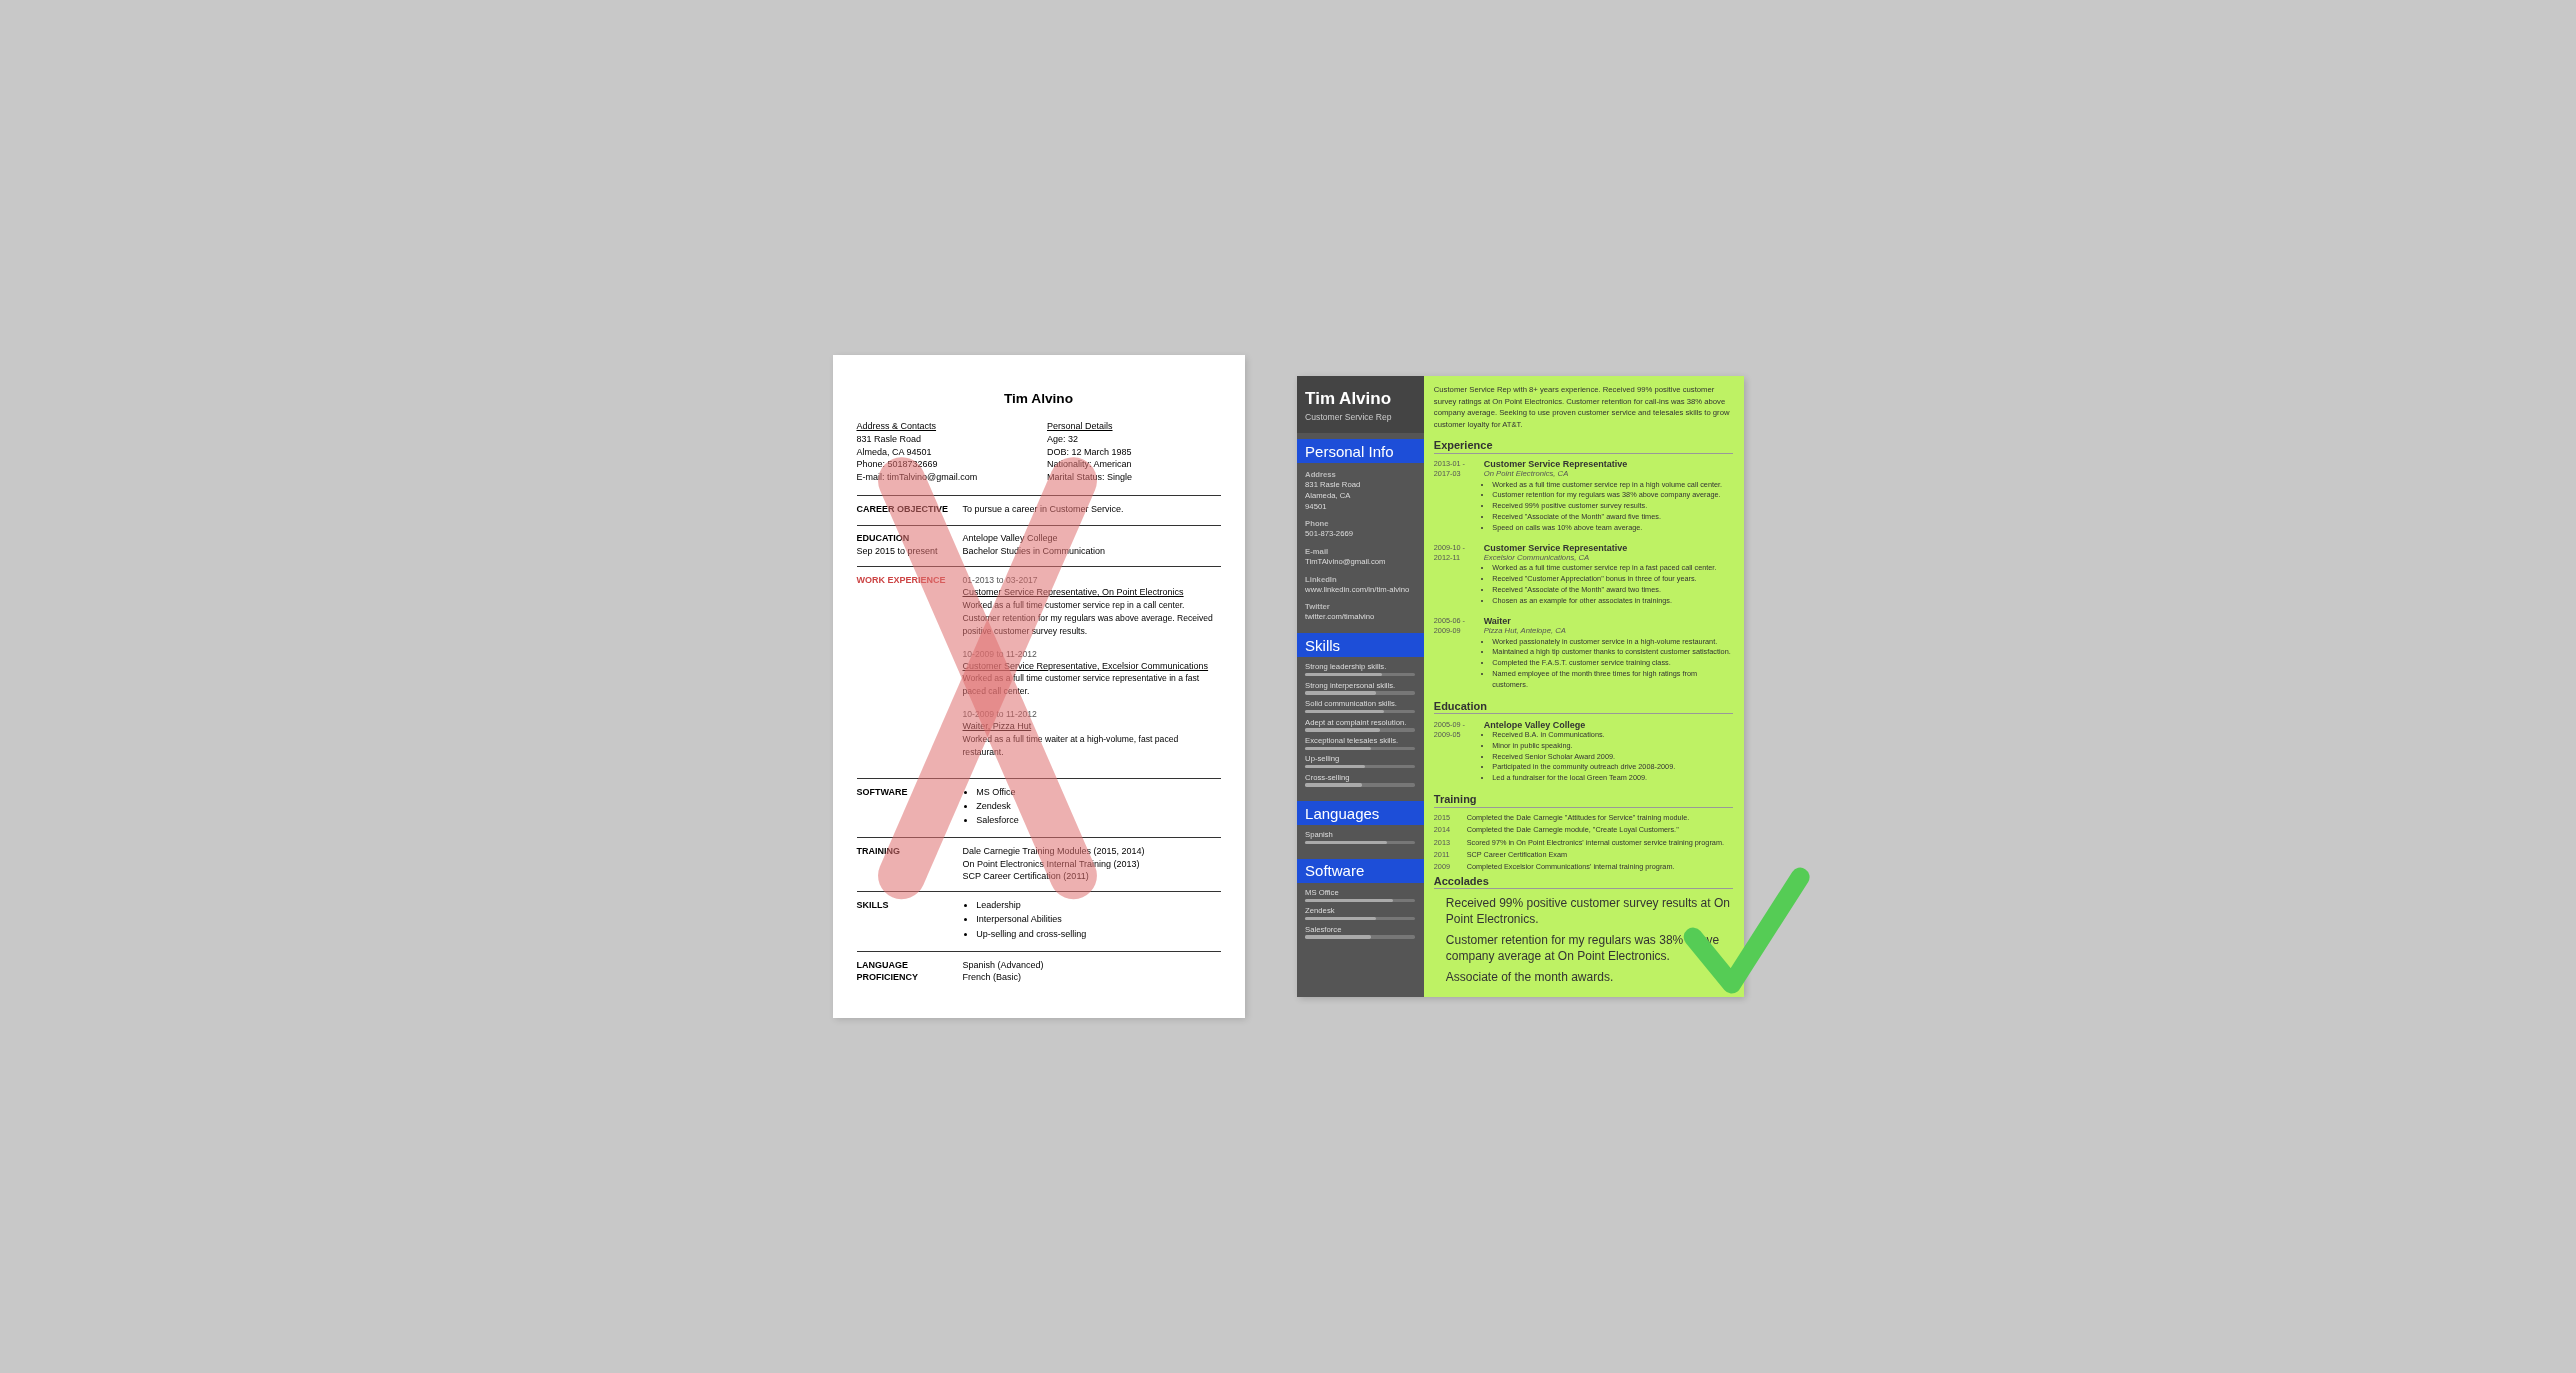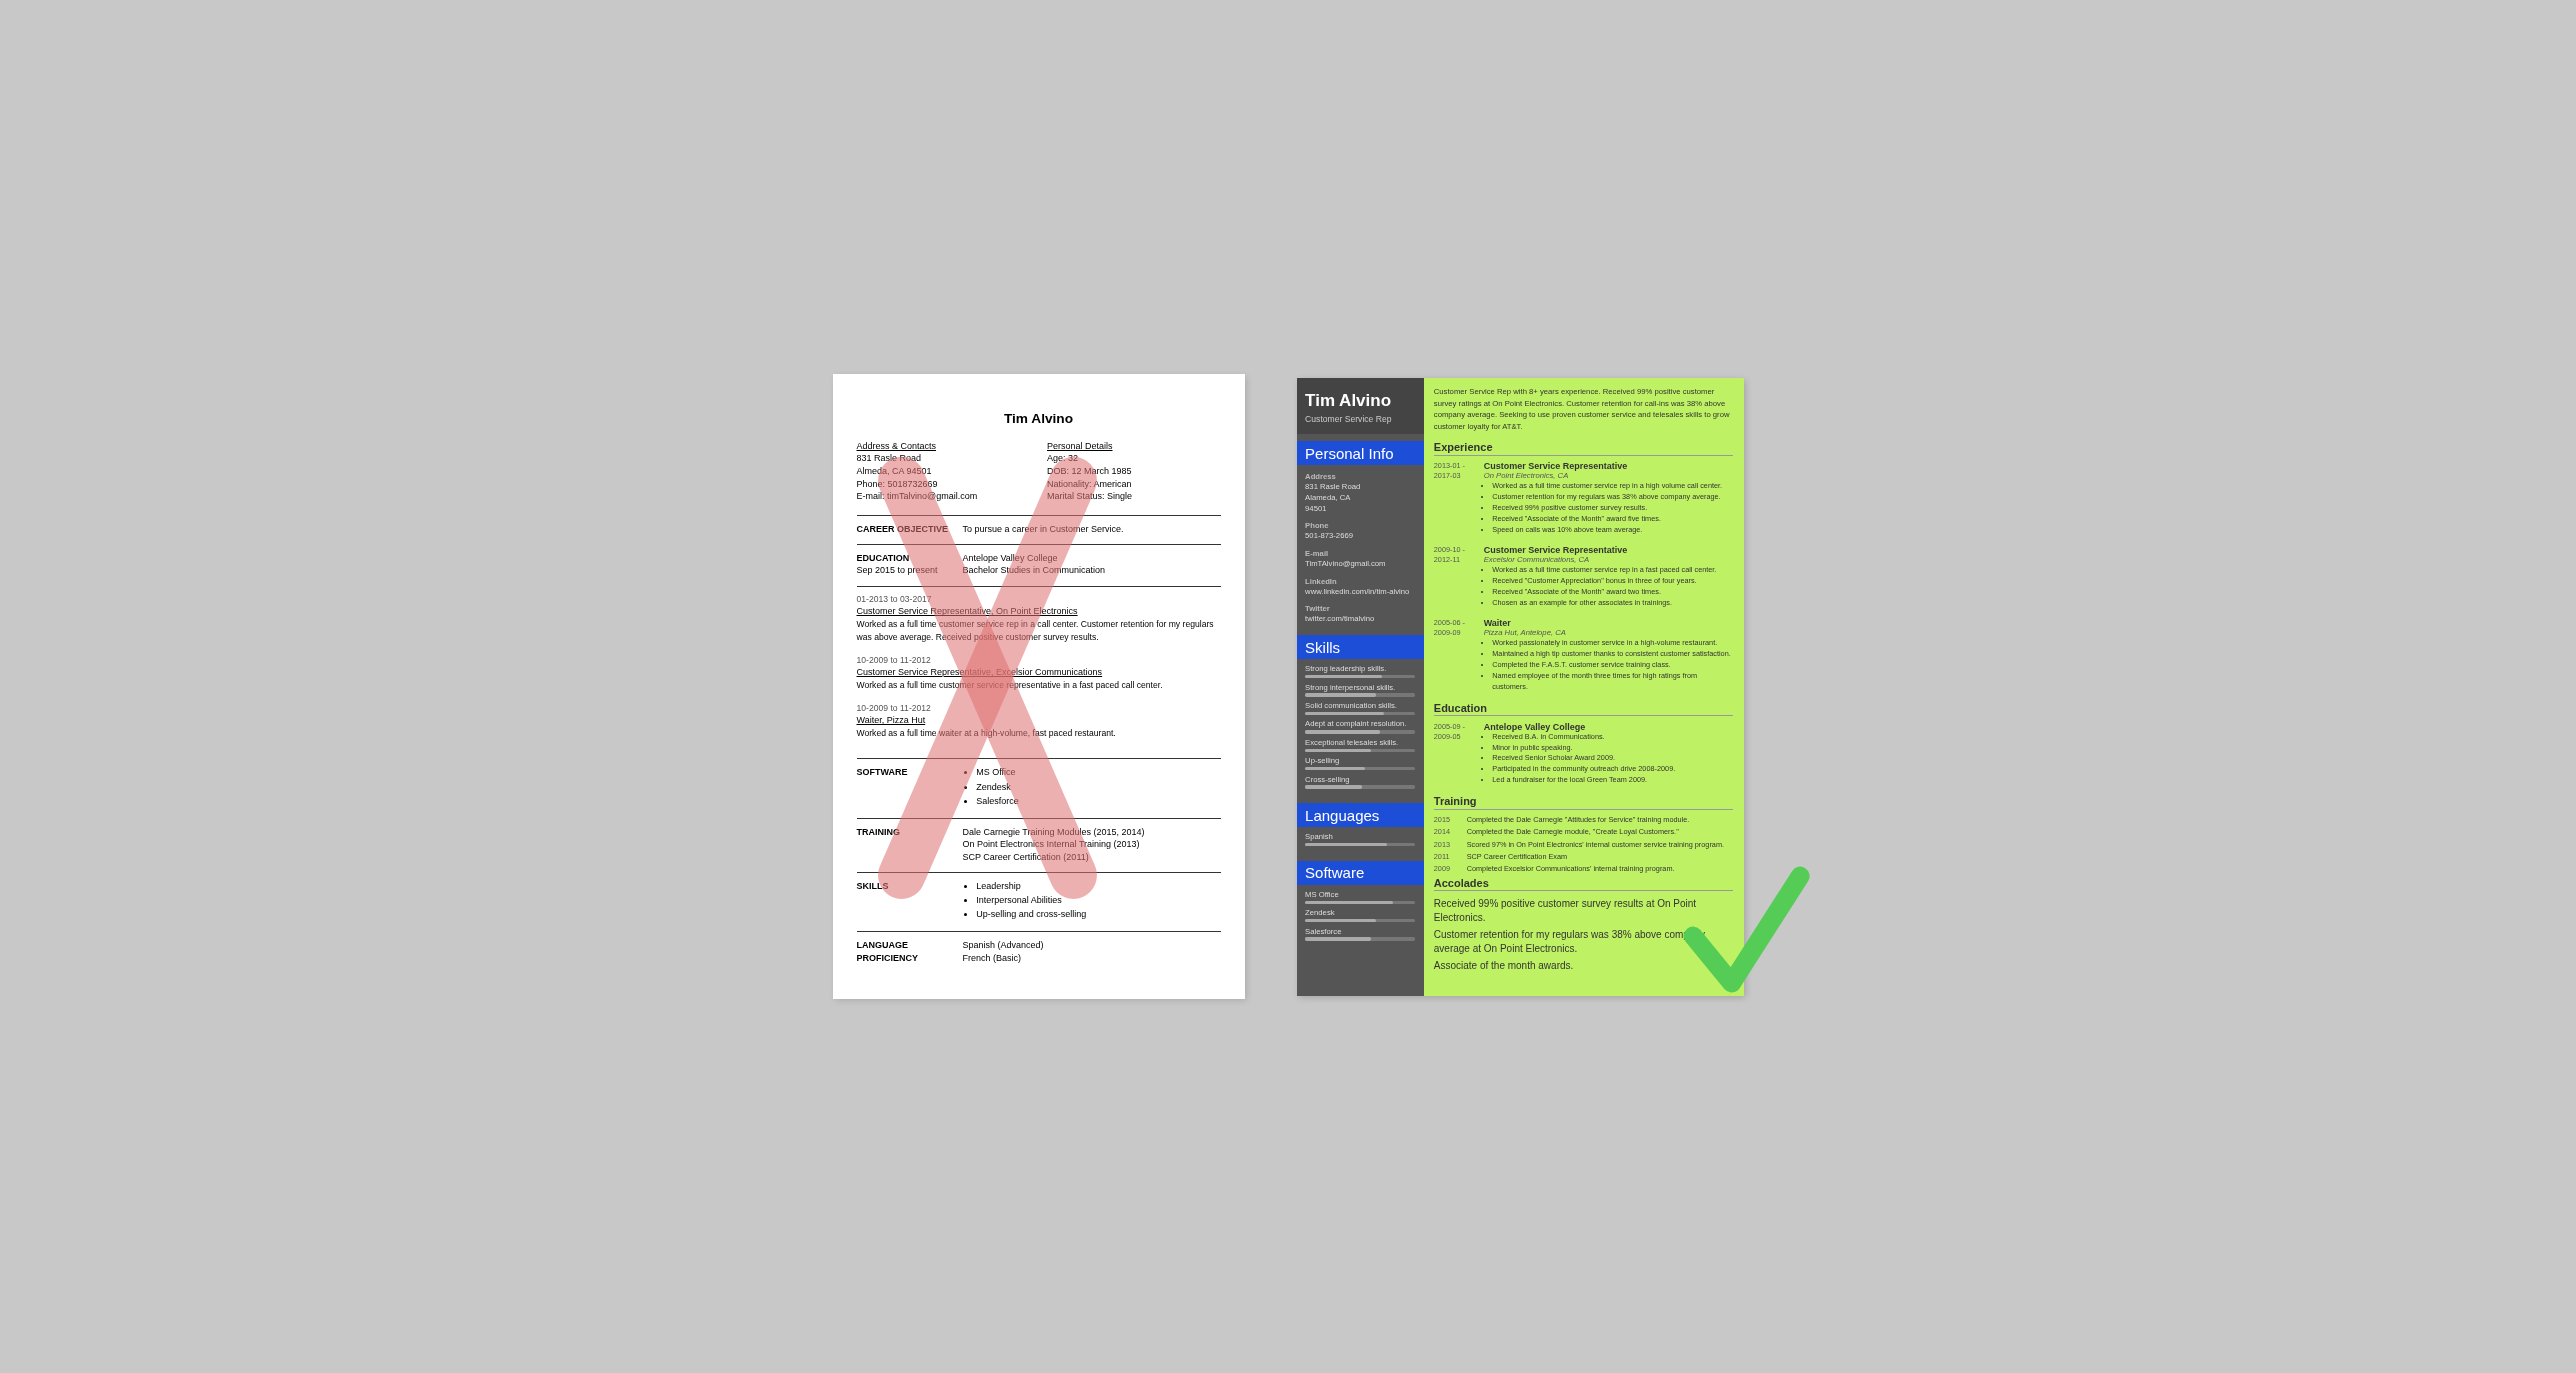--- a/index.html
+++ b/index.html
@@ -308,24 +308,25 @@
       flex-shrink: 0;
     }
 
     .training-desc {
       font-size: 7.3px;
       color: #333;
       flex: 1;
     }
 
     .accolade-item {
-      font-size: 10px;
+      font-size: 12px;
       color: #333;
       margin-bottom: 3.4px;
       line-height: 1.4;
+      margin-left: 12px;
     }
 
     
     .check-container {
       position: absolute;
       bottom: -26px;
       right: -69px;
       pointer-events: none;
       z-index: 20;
     }
@@ -375,20 +376,23 @@
     </div>
     <div class="bad-right-col">
       <div class="section-value">Antelope Valley College</div>
       <div class="section-value">Bachelor Studies in Communication</div>
     </div>
   </div>
 
   <hr class="divider">
 
   <div class="bad-section">
+    <div class="bad-left-col">
+      <div class="work-label">WORK EXPERIENCE</div>
+    </div>
     <div class="bad-right-col" id="work-entries-bad">
         <div class="work-entry">
     <div class="date">01-2013 to 03-2017</div>
     <div class="job-title">Customer Service Representative, On Point Electronics</div>
     <p>Worked as a full time customer service rep in a call center. Customer retention for my regulars was above average. Received positive customer survey results.</p>
   </div>
         <div class="work-entry">
     <div class="date">10-2009 to 11-2012</div>
     <div class="job-title">Customer Service Representative, Excelsior Communications</div>
     <p>Worked as a full time customer service representative in a fast paced call center.</p>

